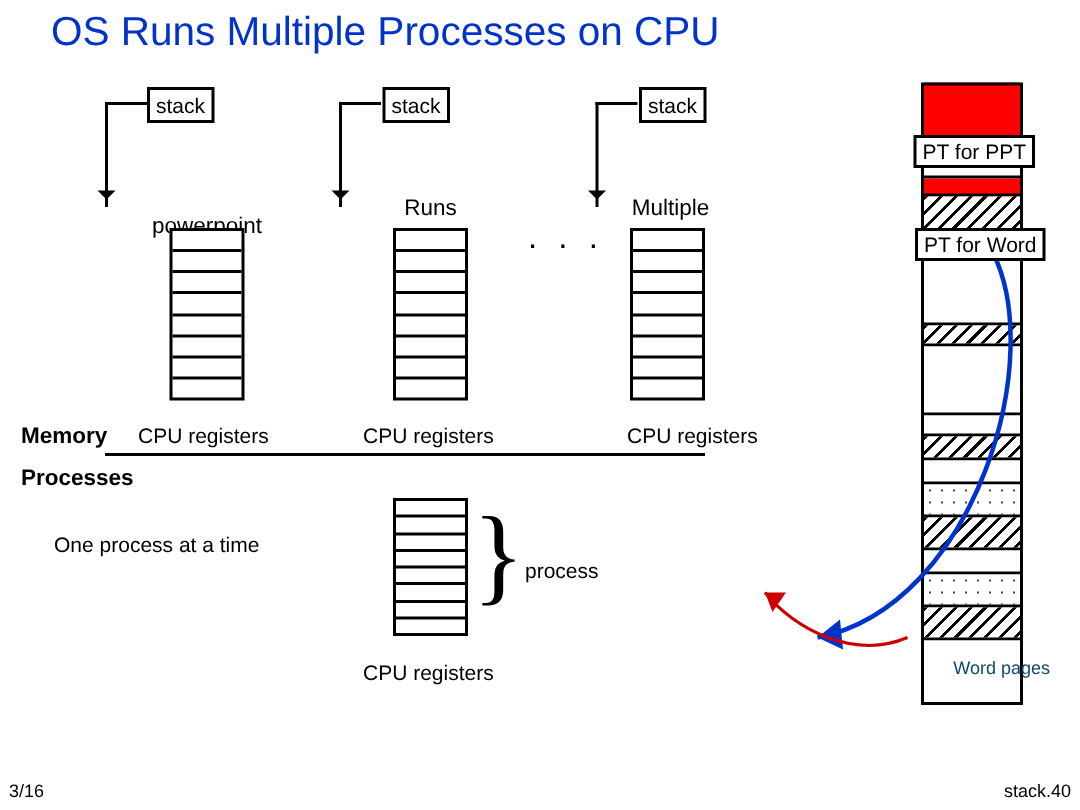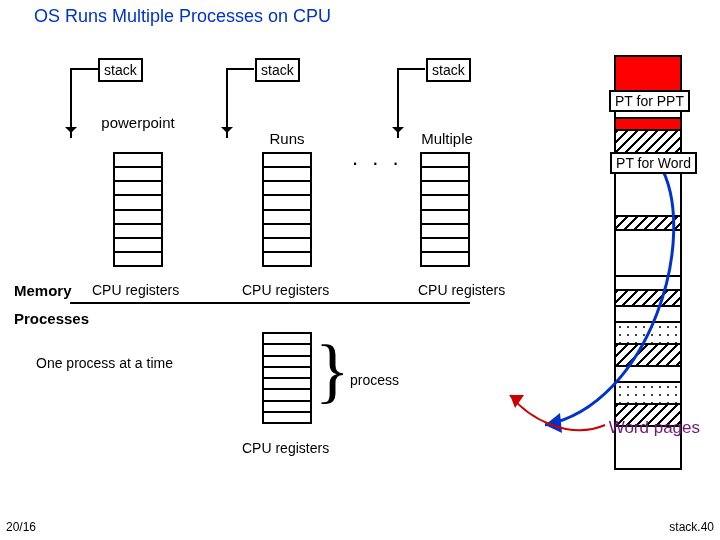--- a/index.html
+++ b/index.html
@@ -7,21 +7,21 @@
     margin: 0;
     width: 720px;
     height: 540px;
     background: #fff;
     font-family: Arial, Helvetica, sans-serif;
     position: relative;
     overflow: hidden;
   }
   .title {
     color: #0033cc;
-    font-size: 18px;
+    font-size: 27px;
     font-weight: normal;
     padding: 6px 0 0 34px;
   }
   .hr { border-top: 2px solid #000; width: 400px; }
 
   
   .box {
     border: 2px solid #000;
     background: #fff;
     text-align: center;
@@ -96,23 +96,24 @@
     font-size: 12px;
   }
   .footer-right {
     position: absolute;
     right: 6px;
     bottom: 6px;
     font-size: 12px;
   }
   .wordpages {
     position: absolute;
-    color: #701a75;
-    font-size: 17px;
+    color: #0c4a6e;
+    font-size: 12px;
     z-index: 6;
+    margin-top: 20px;
   }
   
   .arrow-down {
     position: absolute;
     width: 2px;
     background: #000;
   }
   .arrow-down::after {
     content: "";
     position: absolute;
@@ -141,21 +142,21 @@
 <div style="position:absolute; top:58px; left:255px;" class="box">stack</div>
 <div style="position:absolute; top:58px; left:426px;" class="box">stack</div>
 
 <div class="arrow-h" style="top:68px; left:70px; width:28px;"></div>
 <div class="arrow-down" style="top:68px; left:70px; height:70px;"></div>
 <div class="arrow-h" style="top:68px; left:226px; width:28px;"></div>
 <div class="arrow-down" style="top:68px; left:226px; height:70px;"></div>
 <div class="arrow-h" style="top:68px; left:397px; width:28px;"></div>
 <div class="arrow-down" style="top:68px; left:397px; height:70px;"></div>
 
-<div class="proc-name" style="position:absolute; top:114px; left:88px; width:100px;">powerpoint</div>
+<div class="proc-name" style="position:absolute; top:142px; left:88px; width:100px;">powerpoint</div>
 <div class="proc-name" style="position:absolute; top:130px; left:252px; width:70px;">Runs</div>
 <div class="proc-name" style="position:absolute; top:130px; left:402px; width:90px;">Multiple</div>
 
 <div class="dots" style="position:absolute; top:145px; left:352px;">. . .</div>
 
 <div class="stacklines" style="position:absolute; top:152px; left:113px; height:115px;">
   <div></div>
     <div></div>
     <div></div>
     <div></div>
@@ -238,14 +239,14 @@
 <svg class="curve" style="top:155px; left:510px;" width="180" height="290">
   <path d="M150,10 C190,80 140,250 35,270" stroke="#0033cc" stroke-width="3" fill="none"></path>
   <polygon points="35,270 50,258 52,278" fill="#0033cc"></polygon>
 </svg>
 
 <svg class="curve" style="top:380px; left:490px;" width="130" height="70">
   <path d="M115,45 C80,60 40,40 20,15" stroke="#cc0000" stroke-width="2" fill="none"></path>
   <polygon points="20,15 34,15 25,28" fill="#cc0000"></polygon>
 </svg>
 
-<div class="footer-left">20/16</div>
+<div class="footer-left">3/16</div>
 <div class="footer-right">stack.40</div>
 
 </body></html>

